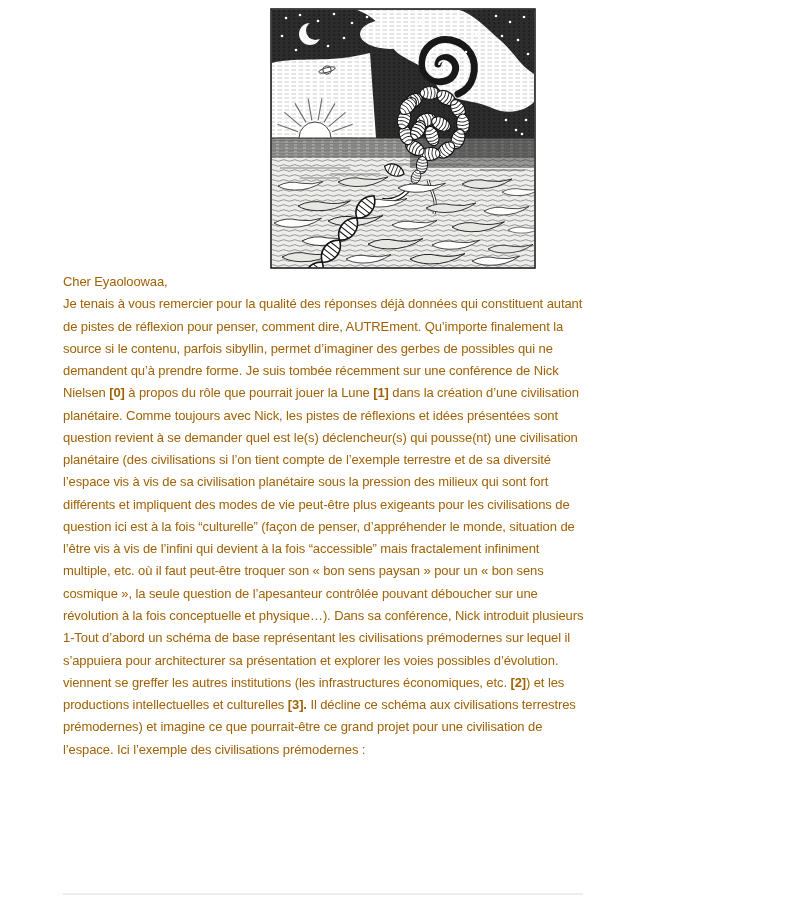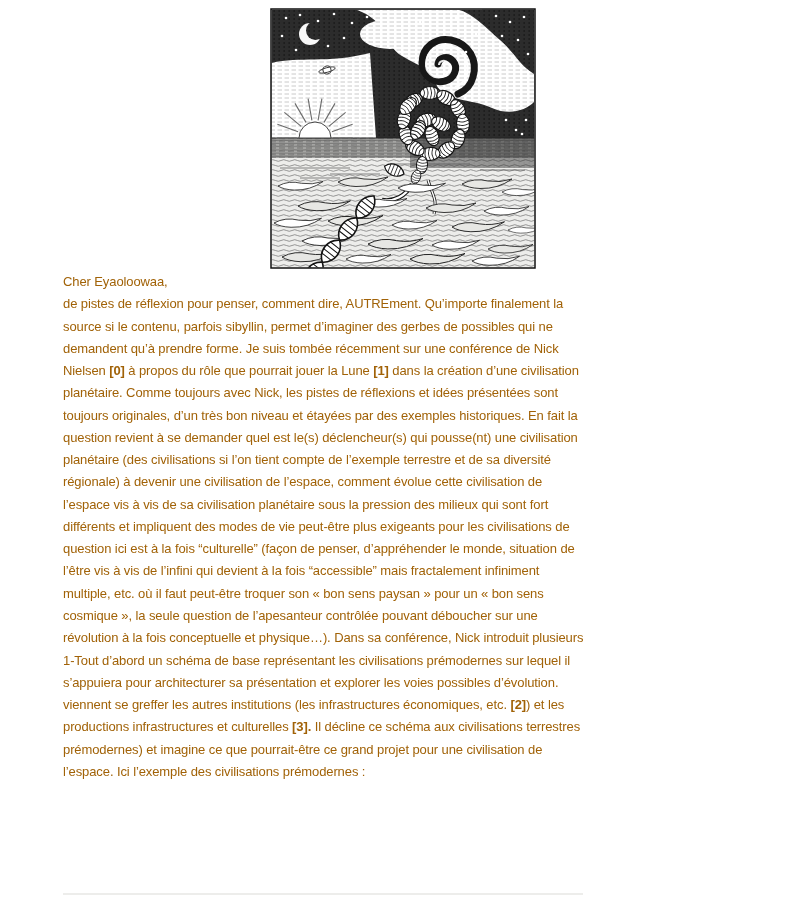--- a/index.html
+++ b/index.html
@@ -198,39 +198,38 @@
         </g>
         <use href="#dnaseg" transform="translate(134,166) rotate(112) scale(0.75)"></use>
       </g>
 
       <rect x="1" y="1" width="264" height="259" fill="none" stroke="#111111" stroke-width="1.5"></rect>
     </svg>
   </div>
 
   <div class="letter">
       <div class="line"><span>Cher Eyaoloowaa,</span></div>
+      <div class="line"><span>Je tenais à vous remercier pour la qualité des réponses déjà données qui constituent autant</span></div>
       <div class="line"><span>de pistes de réflexion pour penser, comment dire, AUTREment. Qu’importe finalement la</span></div>
       <div class="line"><span>source si le contenu, parfois sibyllin, permet d’imaginer des gerbes de possibles qui ne</span></div>
       <div class="line"><span>demandent qu’à prendre forme. Je suis tombée récemment sur une conférence de Nick</span></div>
       <div class="line"><span>Nielsen </span><span class="bold">[0]</span><span> à propos du rôle que pourrait jouer la Lune </span><span class="bold">[1]</span><span> dans la création d’une civilisation</span></div>
       <div class="line"><span>planétaire. Comme toujours avec Nick, les pistes de réflexions et idées présentées sont</span></div>
-      <div class="line"><span>toujours originales, d’un très bon niveau et étayées par des exemples historiques. En fait la</span></div>
       <div class="line"><span>question revient à se demander quel est le(s) déclencheur(s) qui pousse(nt) une civilisation</span></div>
       <div class="line"><span>planétaire (des civilisations si l’on tient compte de l’exemple terrestre et de sa diversité</span></div>
-      <div class="line"><span>régionale) à devenir une civilisation de l’espace, comment évolue cette civilisation de</span></div>
       <div class="line"><span>l’espace vis à vis de sa civilisation planétaire sous la pression des milieux qui sont fort</span></div>
       <div class="line"><span>différents et impliquent des modes de vie peut-être plus exigeants pour les civilisations de</span></div>
       <div class="line"><span>question ici est à la fois “culturelle” (façon de penser, d’appréhender le monde, situation de</span></div>
       <div class="line"><span>l’être vis à vis de l’infini qui devient à la fois “accessible” mais fractalement infiniment</span></div>
       <div class="line"><span>multiple, etc. où il faut peut-être troquer son « bon sens paysan » pour un « bon sens</span></div>
       <div class="line"><span>cosmique », la seule question de l’apesanteur contrôlée pouvant déboucher sur une</span></div>
       <div class="line"><span>révolution à la fois conceptuelle et physique…). Dans sa conférence, Nick introduit plusieurs</span></div>
       <div class="line"><span>1-Tout d’abord un schéma de base représentant les civilisations prémodernes sur lequel il</span></div>
       <div class="line"><span>s’appuiera pour architecturer sa présentation et explorer les voies possibles d’évolution.</span></div>
       <div class="line"><span>viennent se greffer les autres institutions (les infrastructures économiques, etc. </span><span class="bold">[2]</span><span>) et les</span></div>
-      <div class="line"><span>productions infrastructures et culturelles </span><span class="bold">[3].</span><span> Il décline ce schéma aux civilisations terrestres</span></div>
+      <div class="line"><span>productions intellectuelles et culturelles </span><span class="bold">[3].</span><span> Il décline ce schéma aux civilisations terrestres</span></div>
       <div class="line"><span>prémodernes) et imagine ce que pourrait-être ce grand projet pour une civilisation de</span></div>
       <div class="line"><span>l’espace. Ici l’exemple des civilisations prémodernes :</span></div>
     </div>
 
   <div class="next-figure-edge"></div>
 
 </div>
 
 </body></html>

